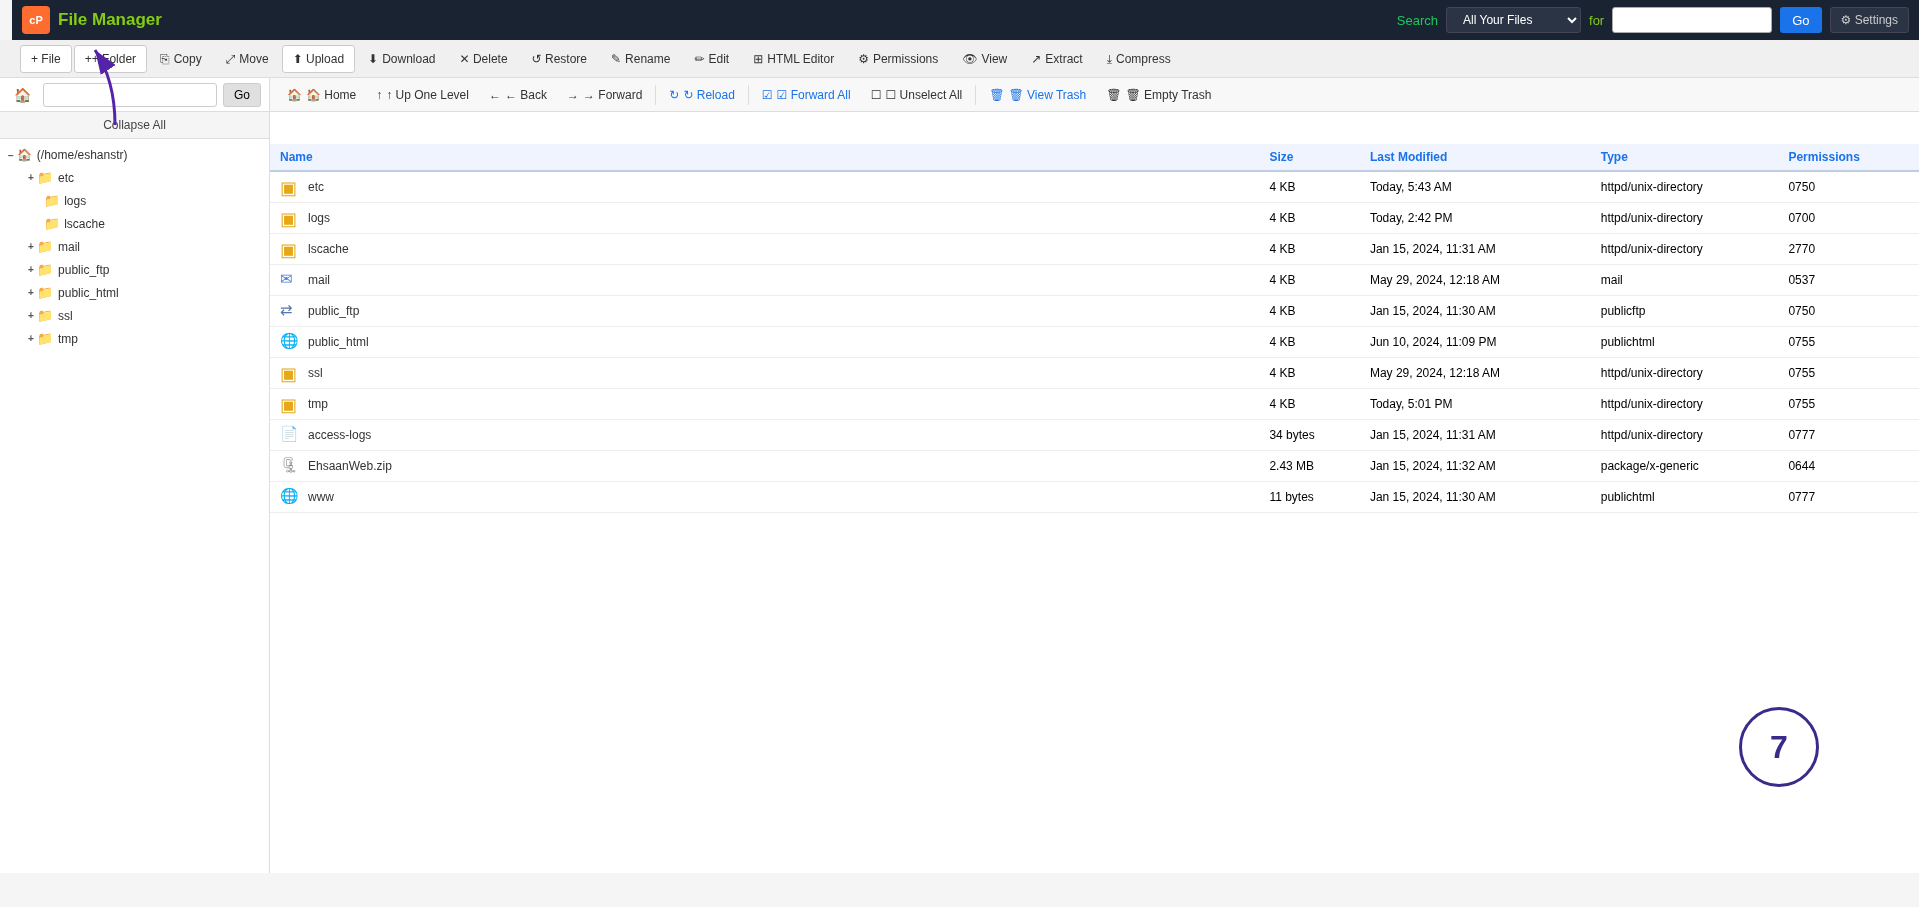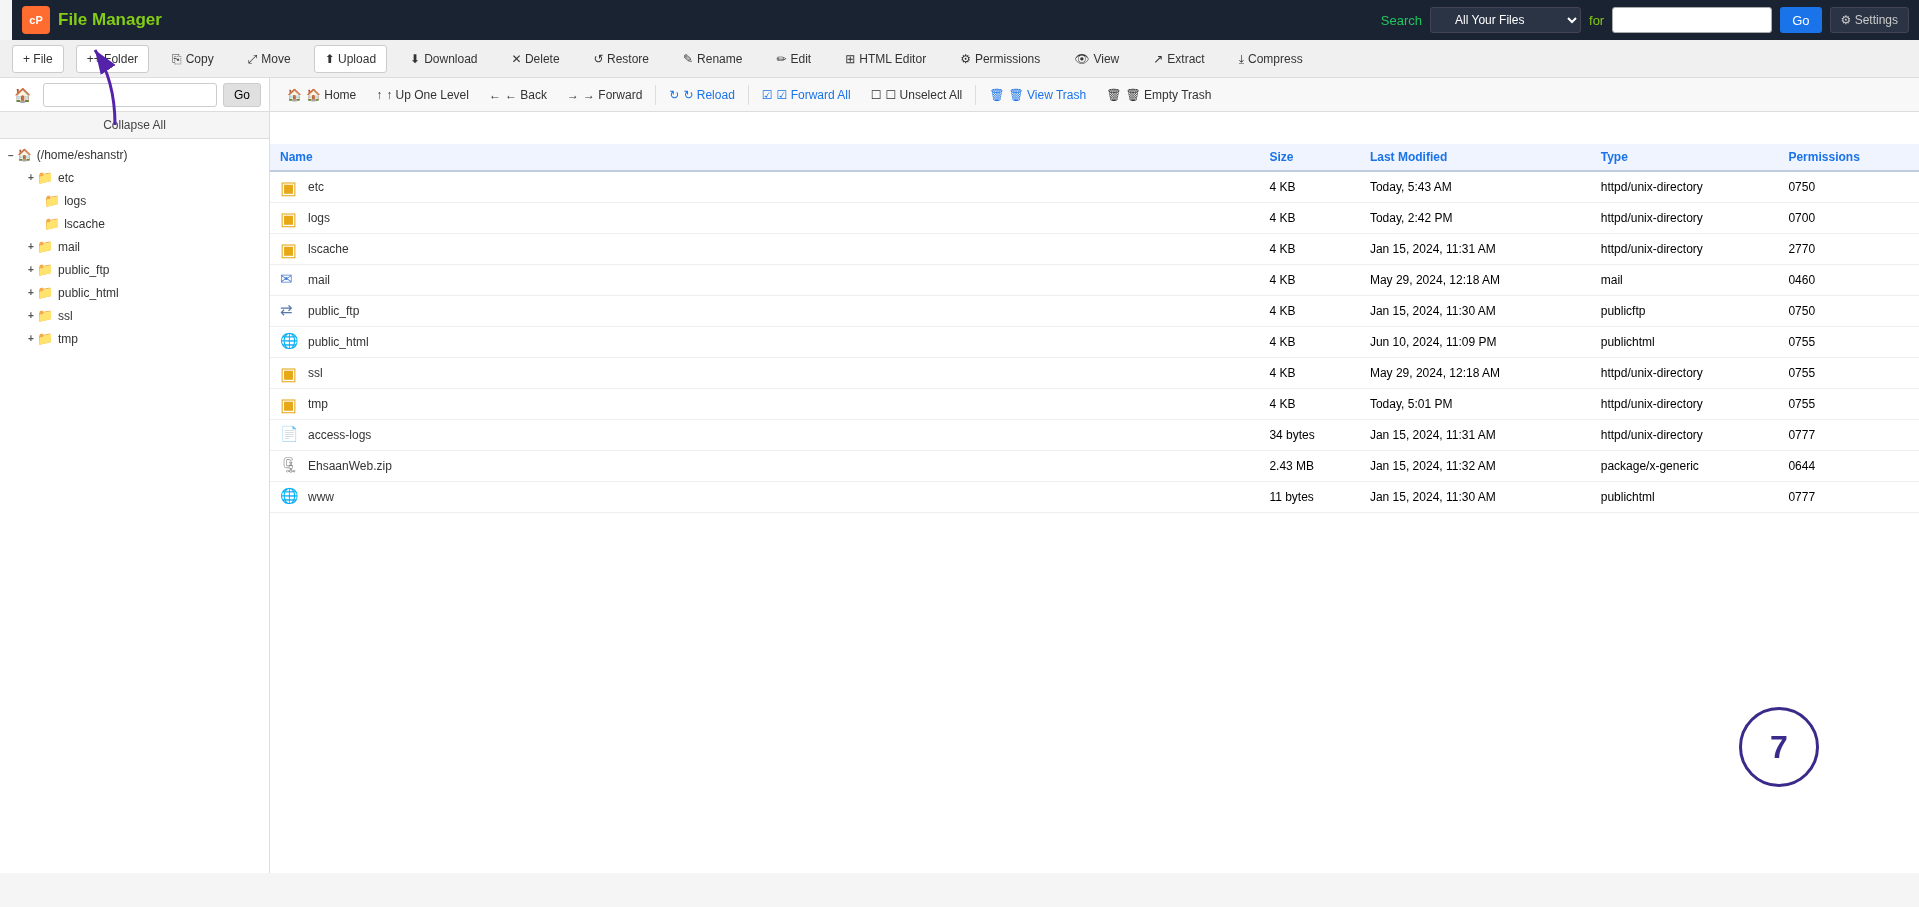--- a/index.html
+++ b/index.html
@@ -42,21 +42,21 @@
     .header-right {
       display: flex;
       align-items: center;
       gap: 8px;
     }
     .search-label { color: #22c55e; font-size: 13px; }
     .search-select {
       background: #2a3444;
       border: 1px solid #445;
       color: #fff;
-      padding: 3px 20px;
+      padding: 3px 12px;
       font-size: 12px;
       border-radius: 3px;
       height: 26px;
     }
     .search-for { color: #84cc16; font-size: 13px; }
     .search-input {
       background: #fff;
       border: 1px solid #aaa;
       padding: 3px 6px;
       font-size: 12px;
@@ -85,22 +85,22 @@
       height: 26px;
     }
 
     
     .toolbar {
       background: #f0f0f0;
       border-bottom: 1px solid #ddd;
       height: 38px;
       display: flex;
       align-items: center;
-      padding: 0 12px;
-      gap: 12px;
+      padding: 0 20px;
+      gap: 2px;
       flex-wrap: nowrap;
       position: relative;
     }
     .toolbar-btn {
       background: none;
       border: 1px solid transparent;
       padding: 4px 10px;
       border-radius: 3px;
       cursor: pointer;
       font-size: 12px;
@@ -557,21 +557,21 @@
             <tr>
       <td>
         <div class="file-name-cell">
           <span class="file-icon"><span style="color:#4a7fd4;font-size:15px;">✉</span></span>
           <span>mail</span>
         </div>
       </td>
       <td>4 KB</td>
       <td>May 29, 2024, 12:18 AM</td>
       <td>mail</td>
-      <td>0460</td>
+      <td>0537</td>
     </tr>
             <tr>
       <td>
         <div class="file-name-cell">
           <span class="file-icon"><span style="color:#5577aa;font-size:15px;">⇄</span></span>
           <span>public_ftp</span>
         </div>
       </td>
       <td>4 KB</td>
       <td>Jan 15, 2024, 11:30 AM</td>

